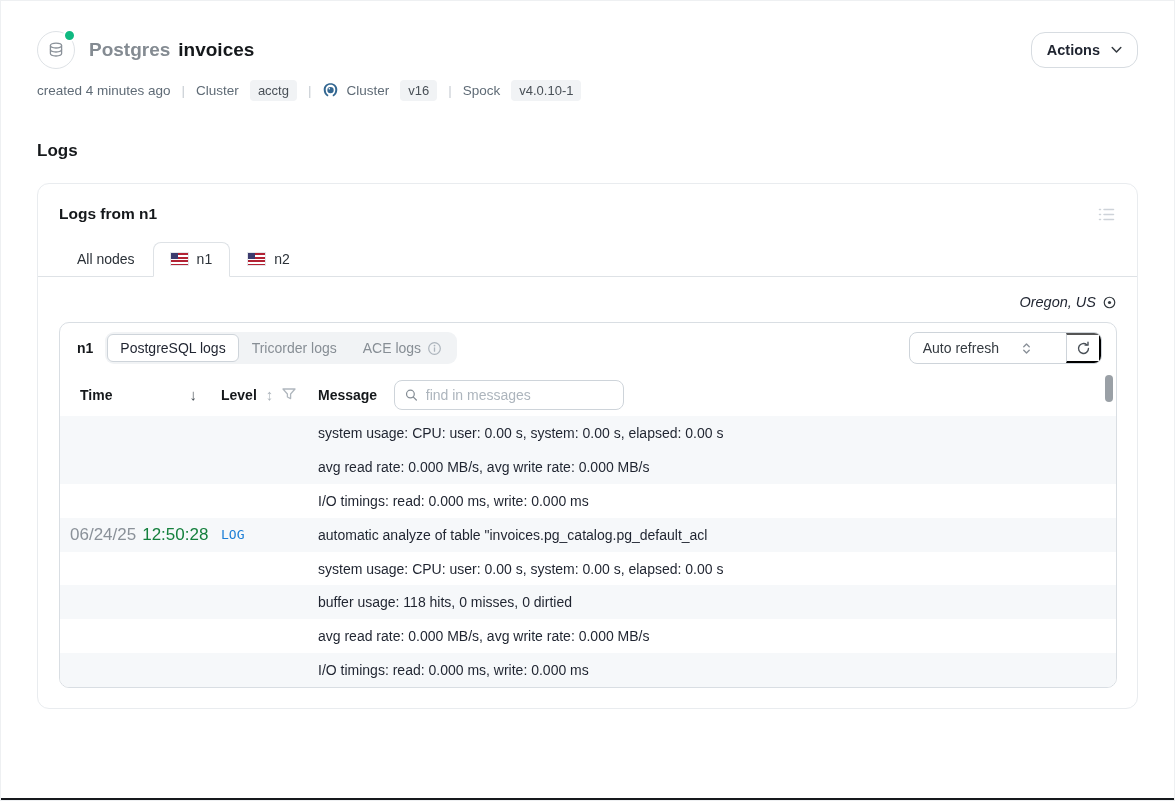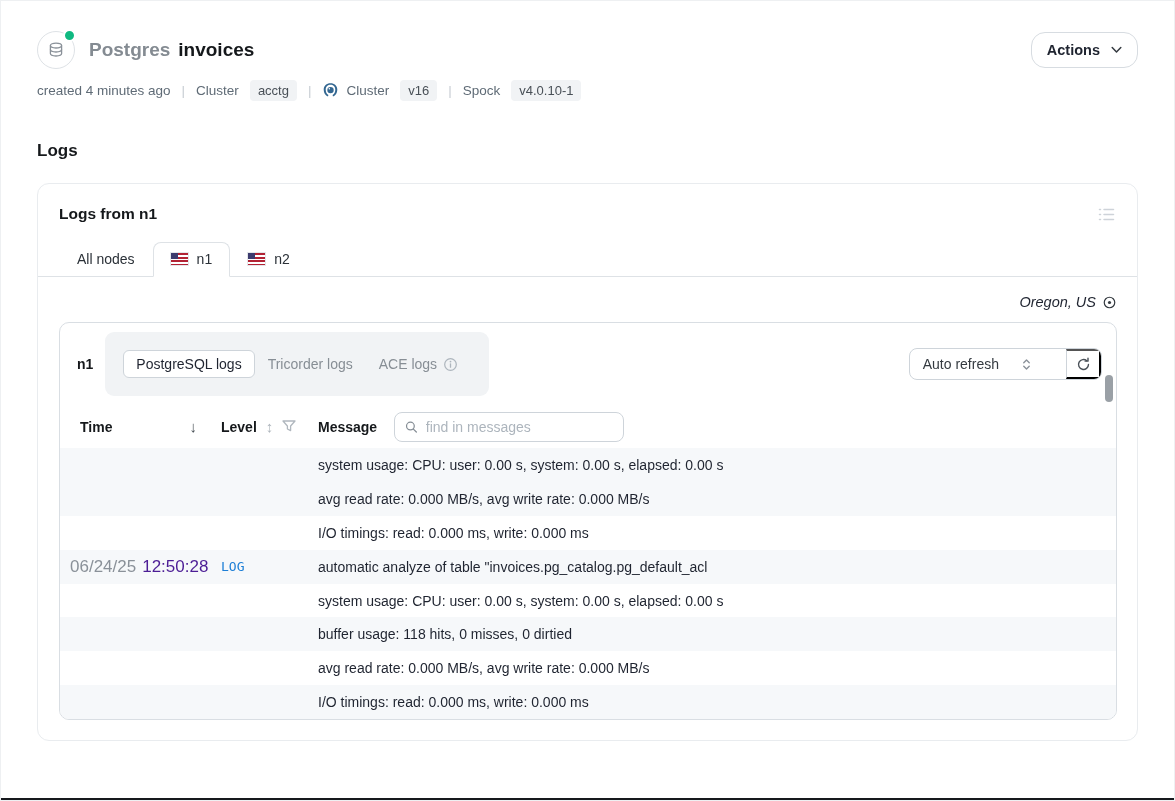--- a/index.html
+++ b/index.html
@@ -45,21 +45,21 @@
   .flag::before { content:""; position:absolute; left:0; top:0; width:7px; height:6px; background:#3c3b6e; }
 
   .card-body { padding:0 20px 20px 21px; }
   .location { display:flex; justify-content:flex-end; align-items:center; gap:6px; margin:17px 0 12px 0;
               font-style:italic; font-size:14.5px; color:#1f2430; }
 
   
   .panel { position:relative; border:1px solid #d9dee3; border-radius:10px; overflow:hidden; }
   .toolbar { display:flex; align-items:center; gap:12px; padding:9px 12px 9px 17px; }
   .node-label { font-size:14px; font-weight:700; color:#15181b; }
-  .segments { display:flex; align-items:center; background:#f1f3f5; border-radius:9px; padding:18px; }
+  .segments { display:flex; align-items:center; background:#f1f3f5; border-radius:9px; padding:2px; }
   .segment { display:flex; align-items:center; gap:6px; padding:6px 13px; font-size:14px; color:#878e95; cursor:pointer; }
   .segment.active { background:#fff; border:1px solid #ced4da; border-radius:6px; color:#1f2430; padding:5px 12px; }
   .spacer { flex:1; }
   .refresh-group { display:flex; align-items:stretch; height:32px; border:1px solid #ced4da; border-radius:8px;
                    overflow:hidden; margin-right:2px;gap:24px; }
   .ar-select { display:flex; align-items:center; gap:22px; padding:0 10px 0 13px; font-size:14px; color:#343a40; cursor:pointer; }
   .refresh-btn { display:flex; align-items:center; justify-content:center; width:35px; border-left:1px solid #ced4da;
                  background:#fff; cursor:pointer; }
 
   .thead { display:grid; grid-template-columns:148px 97px 1fr; align-items:center; height:43px;
@@ -71,21 +71,21 @@
   .sort-both { font-weight:400; font-size:15px; color:#b0b7be; }
   .search { display:flex; align-items:center; gap:8px; width:230px; height:30px; padding:0 10px;
             border:1px solid #ced4da; border-radius:8px; background:#fff; }
   .search input { border:none; outline:none; width:100%; font-family:inherit; font-size:14px; color:#212529; font-weight:400; }
   .search input::placeholder { color:#adb5bd; }
 
   .trow { display:grid; grid-template-columns:148px 97px 1fr; align-items:center; height:33.9px; font-size:14px; }
   .trow.alt { background:#f6f8fa; }
   .cell-time { padding-left:10px; display:flex; gap:6px; font-size:17px; white-space:nowrap; }
   .cell-time .date { color:#8a9199; }
-  .cell-time .time { color:#4c1d95; font-weight:500; }
+  .cell-time .time { color:#15803d; font-weight:500; }
   .cell-level { padding-left:13px; font-family:"DejaVu Sans Mono", monospace; font-size:13px; color:#1c7ed6; }
   .cell-msg { padding-left:13px; color:#1f2430; white-space:nowrap; overflow:hidden; }
   .scroll-thumb { position:absolute; right:3px; top:52px; width:8px; height:27px; background:#9aa0a6; border-radius:4px; }
 </style>
 </head>
 <body>
 
 <div class="page">
 
   <header class="topbar">

